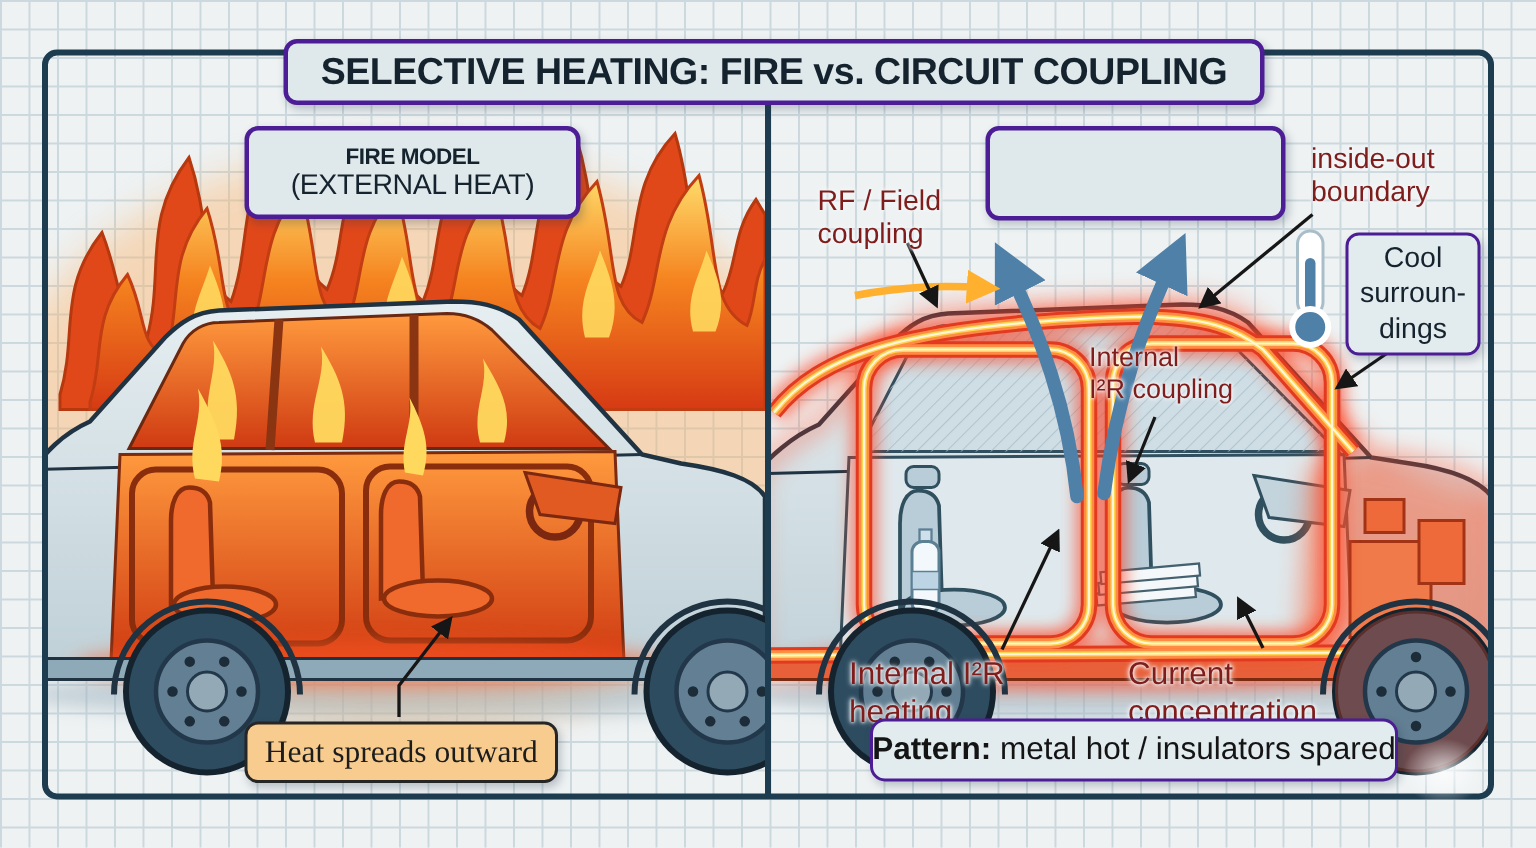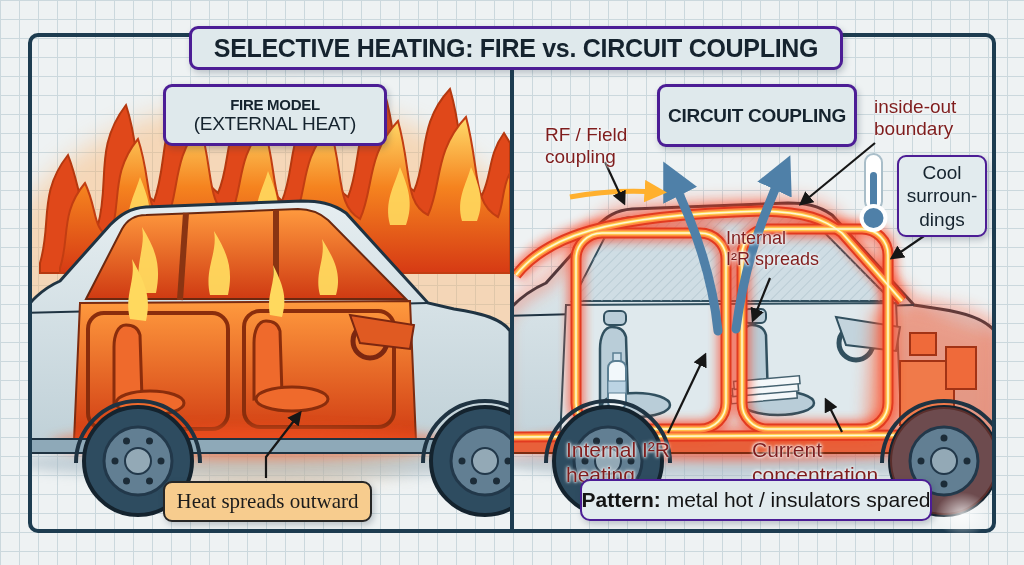--- a/index.html
+++ b/index.html
@@ -285,21 +285,20 @@
 <div class="box title-box">
   <span>SELECTIVE HEATING: FIRE vs. CIRCUIT COUPLING</span>
 </div>
 
 <div class="box hdr-l">
   <div class="hdr-t">FIRE MODEL</div>
   <div class="hdr-s">(EXTERNAL HEAT)</div>
 </div>
 
 <div class="box hdr-r">
-  <div class="hdr-t">CIRCUIT COUPLING</div>
 </div>
 
 <div class="lbl" style="left:545px;top:124px;width:96px;font-size:19px;">RF / Field
 coupling</div>
 
 <div class="lbl" style="left:874px;top:96px;width:116px;font-size:19px;">inside-out
 boundary</div>
 
 <svg style="position:absolute;left:855px;top:150px;z-index:4" width="38" height="86" viewBox="0 0 38 86">
   <rect x="10" y="4" width="17" height="56" rx="8.5" fill="#ffffff" stroke="#a9bec9" stroke-width="2"></rect>
@@ -307,21 +306,21 @@
   <circle cx="18.5" cy="68" r="12" fill="#4f80a8" stroke="#ffffff" stroke-width="4"></circle>
 </svg>
 
 <div class="box cool-box">
   <span style="white-space:pre-line">Cool
 surroun-
 dings</span>
 </div>
 
 <div class="lbl" style="left:726px;top:228px;width:112px;font-size:18px;">Internal
-I²R spreads</div>
+I²R coupling</div>
 
 <div class="lbl" style="left:566px;top:438px;width:176px;font-size:21px;">Internal I²R heating</div>
 
 <div class="lbl" style="left:752px;top:438px;width:196px;font-size:21px;">Current concentration</div>
 
 <div class="box pattern-box">
   <span style="font-weight:bold;white-space:pre">Pattern:</span>
   <span style="white-space:pre"> metal hot / insulators spared</span>
 </div>
 

